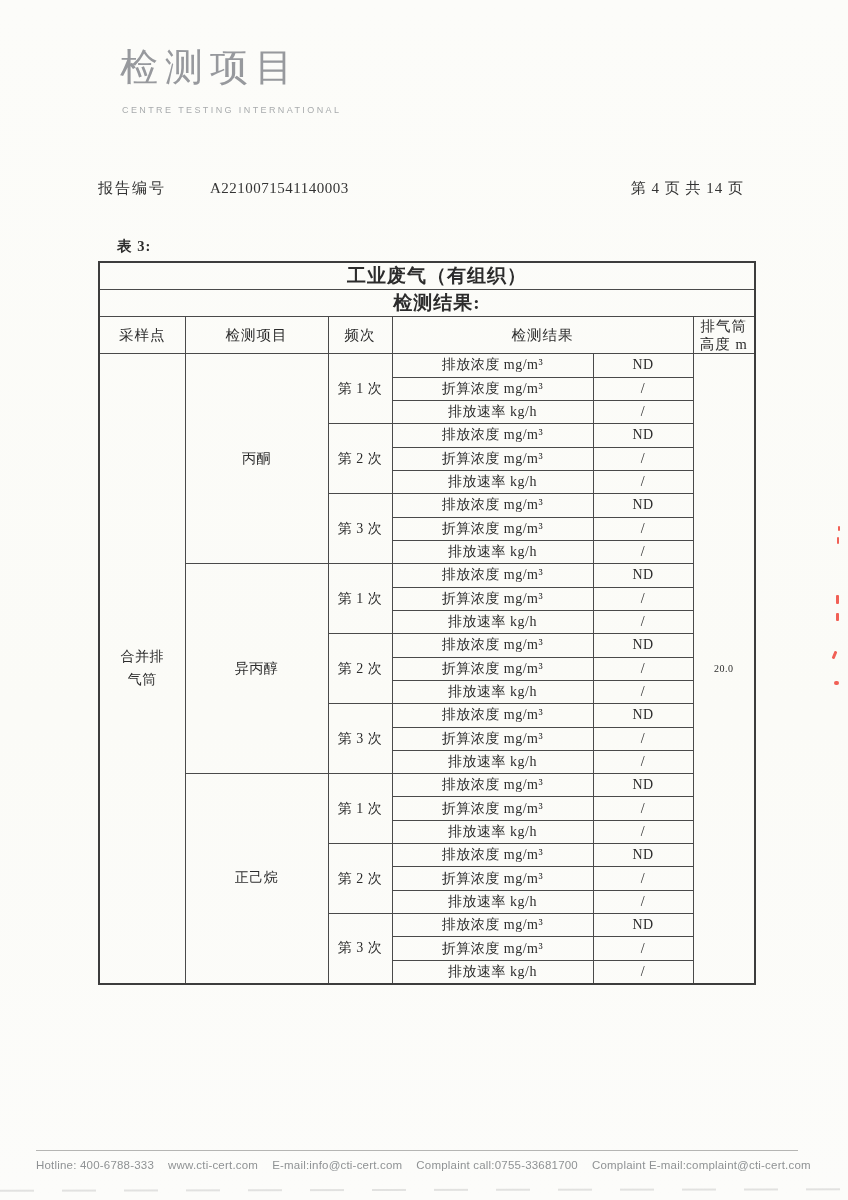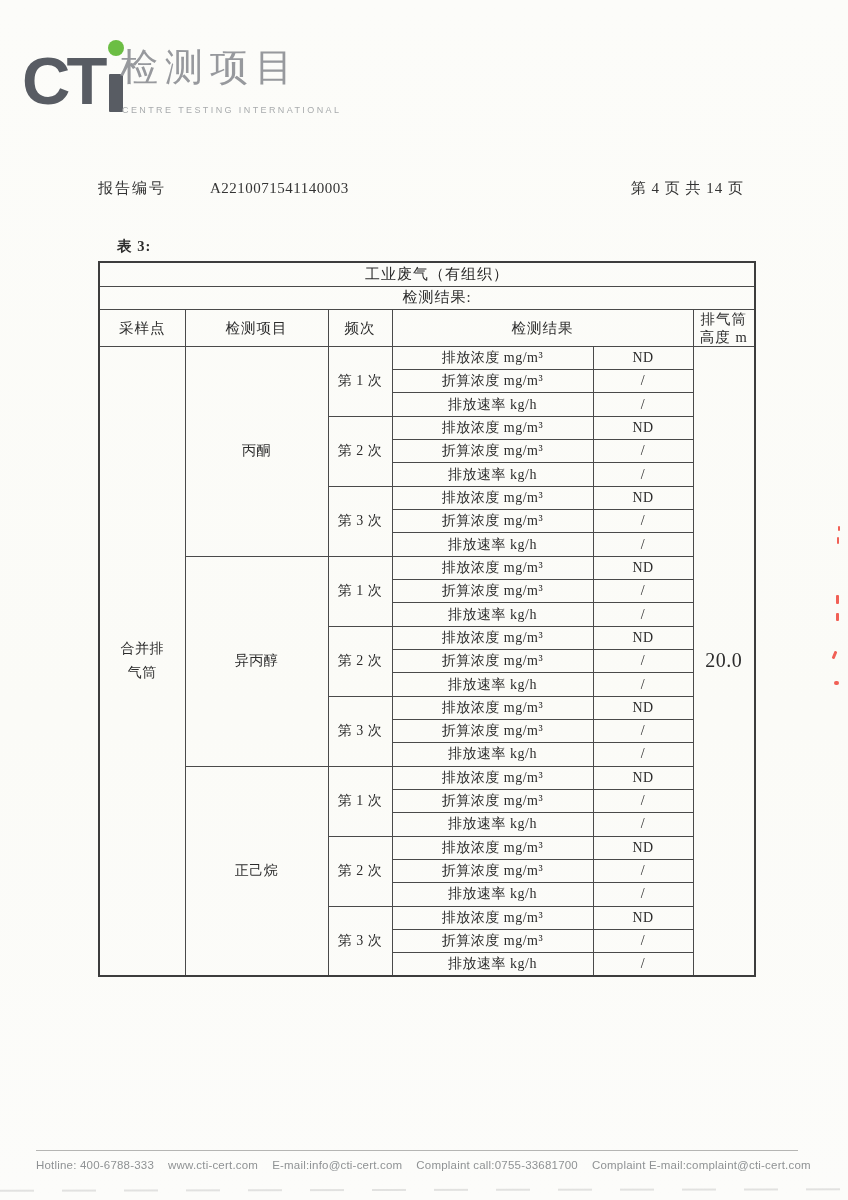--- a/index.html
+++ b/index.html
@@ -41,31 +41,31 @@
 
   
   .table-caption { position:absolute; left:117px; top:237px; font-size:14.5px; font-weight:bold; letter-spacing:1px; color:#2c2c2c; }
   table.report {
     position:absolute; left:98px; top:261px; width:656px;
     border-collapse:collapse; table-layout:fixed;
     font-size:14px; color:#2c2c2c;
   }
   table.report td, table.report th { border:1px solid #4a4a4a; text-align:center; vertical-align:middle; overflow:hidden; }
   table.report { border:2px solid #3d3d3d; }
-  .row-category td, .row-section td { text-align:left; font-weight:normal; font-size:15px; padding-left:20px; letter-spacing:1px; }
+  .row-category td, .row-section td { text-align:left; font-weight:bold; font-size:19px; padding-left:20px; letter-spacing:1px; }
   .row-category td { height:24px; }
   .row-section td { height:23px; }
   .row-headers th { height:37px; font-weight:normal; font-size:14.5px; letter-spacing:1px; white-space:pre-line; line-height:1.25; }
   tr.data-row td { height:23.33px; letter-spacing:0.5px; }
   td.c-sample { letter-spacing:2px; line-height:1.7; padding:0 17px; font-size:14px; }
   td.c-comp { letter-spacing:2px; }
   td.c-freq { white-space:nowrap; letter-spacing:1px; }
   td.c-param { letter-spacing:0.5px; }
   td.c-val { font-size:14px; }
-  td.c-height { font-size:20px; letter-spacing:0.5px; }
+  td.c-height { font-size:10px; letter-spacing:0.5px; }
 
   
   .red-mark { position:absolute; background:#ee443a; border-radius:1px; opacity:0.85; }
   .rm1 { left:838px; top:526px; width:2px; height:5px; }
   .rm2 { left:837px; top:537px; width:2px; height:7px; }
   .rm3 { left:836px; top:595px; width:3px; height:9px; }
   .rm4 { left:836px; top:613px; width:3px; height:8px; }
   .rm5 { left:833px; top:651px; width:3px; height:8px; transform:rotate(22deg); }
   .rm6 { left:834px; top:681px; width:5px; height:4px; border-radius:2px; }
 
@@ -82,25 +82,20 @@
     background:repeating-linear-gradient(90deg,#cccccb 0 34px, transparent 34px 62px);
     opacity:0.55; transform:rotate(-0.1deg);
   }
 </style>
 </head>
 <body>
 
 <div class="page">
 
   <div class="logo">
-    <div class="logo-mark">
-      <span class="logo-ct">CT</span>
-      <span class="logo-i-stem"></span>
-      <span class="logo-i-dot"></span>
-    </div>
     <div class="logo-cn">检测项目</div>
     <div class="logo-sub">CENTRE TESTING INTERNATIONAL</div>
   </div>
 
   <div class="report-line">
     <span class="report-label">报告编号</span>
     <span class="report-no">A2210071541140003</span>
     <span class="page-info">第 4 页 共 14 页</span>
   </div>
 

